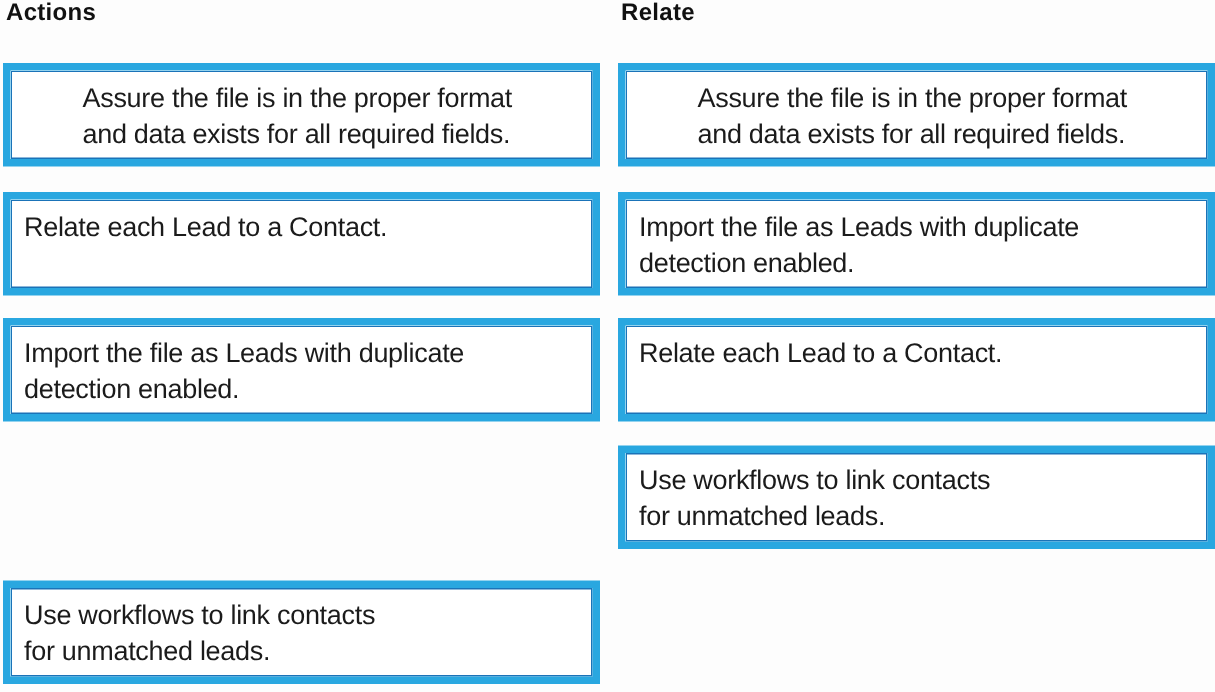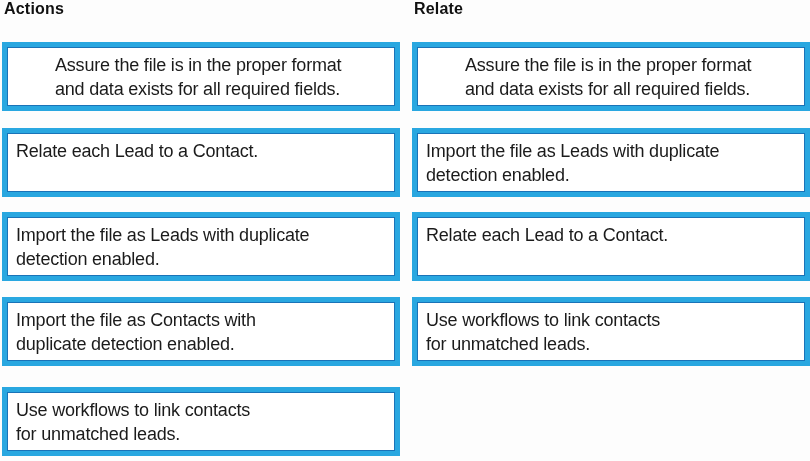--- a/index.html
+++ b/index.html
@@ -70,24 +70,20 @@
       <span class="item-text">Assure the file is in the proper format
 and data exists for all required fields.</span>
     </div>
     <div class="item-box row-1">
       <span class="item-text">Relate each Lead to a Contact.</span>
     </div>
     <div class="item-box row-2">
       <span class="item-text">Import the file as Leads with duplicate
 detection enabled.</span>
     </div>
-    <div class="item-box row-3">
-      <span class="item-text">Import the file as Contacts with
-duplicate detection enabled.</span>
-    </div>
     <div class="item-box row-4">
       <span class="item-text">Use workflows to link contacts
 for unmatched leads.</span>
     </div>
   </div>
 
   <div class="col col-order">
     <div class="col-heading">Relate</div>
 
     <div class="item-box row-0">

